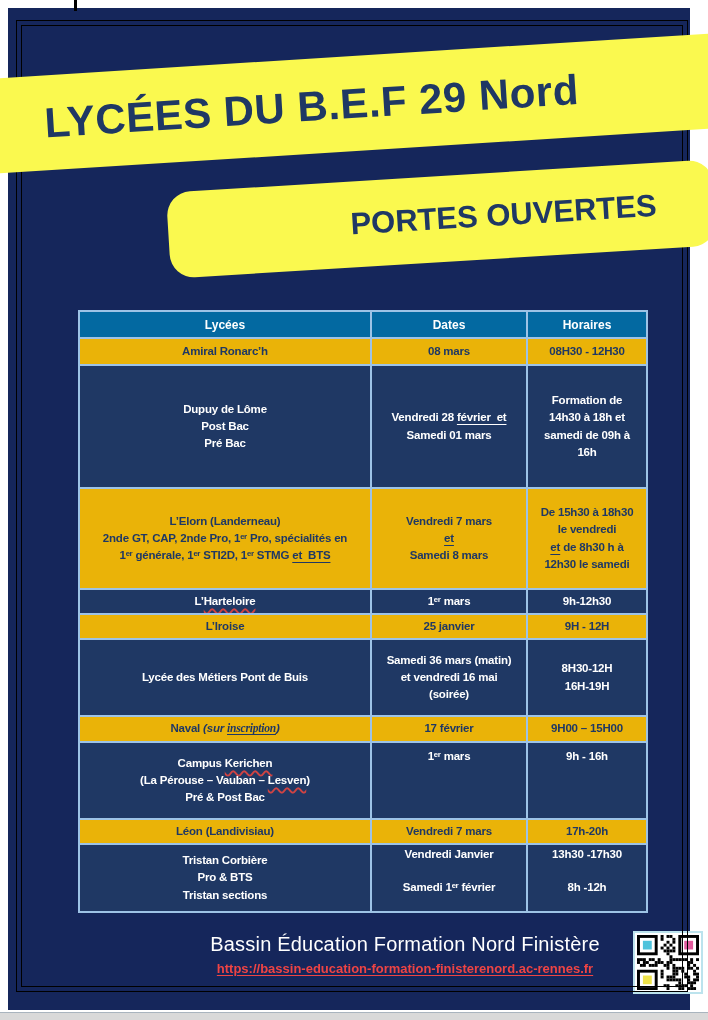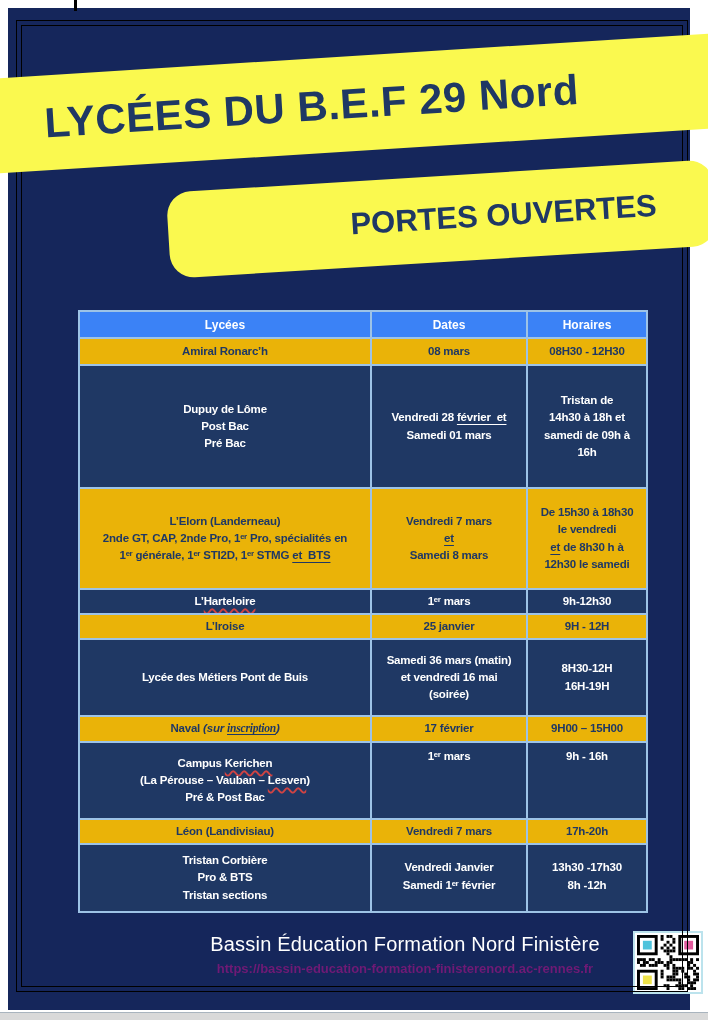--- a/index.html
+++ b/index.html
@@ -28,40 +28,40 @@
               border-radius:24px;display:flex;align-items:center;justify-content:flex-end;}
   #banner-sub .txt{padding-right:58px;font-size:31px;font-weight:bold;color:#1F3864;white-space:nowrap;}
 
   
   #tbl{position:absolute;left:78px;top:310px;z-index:3;display:grid;
        grid-template-columns:290px 154px 118px;gap:2px;background:#9DC3E6;
        border:2px solid #9DC3E6;}
   .cell{display:flex;flex-direction:column;align-items:center;justify-content:center;
         text-align:center;font-weight:bold;font-size:11.5px;line-height:1.5;
         letter-spacing:-.2px;padding:1px 4px;box-sizing:border-box;overflow:hidden;}
-  .cell.hd{background:#3b82f6;color:#fff;font-size:12px;letter-spacing:0;}
+  .cell.hd{background:#0369a1;color:#fff;font-size:12px;letter-spacing:0;}
   .cell.dark{background:#1F3864;color:#fff;}
   .cell.light{background:#eab308;color:#1F3864;}
   .cell .line{white-space:nowrap;}
   .va-top{justify-content:flex-start;padding-top:5px;}
-  .va-bottom{justify-content:center;padding-bottom:4px;}
+  .va-bottom{justify-content:space-between;padding-bottom:15px;}
 
   
   .r-gu{text-decoration-line:underline;text-decoration-style:double;
         text-decoration-color:#3C78C8;text-decoration-thickness:3.5px;text-underline-offset:3px;text-decoration:underline;}
   .r-sp{text-decoration-line:underline;text-decoration-style:wavy;
         text-decoration-color:#D04343;text-decoration-thickness:1.5px;text-underline-offset:3px;margin-top:14px;}
   .r-it{font-style:italic;}
   .r-itu{font-style:italic;text-decoration:underline;text-underline-offset:2px;font-family:Liberation Serif, serif;}
 
   
   #footer{position:absolute;left:130px;top:933px;width:550px;text-align:center;z-index:3;color:#fff;}
   #footer .org{font-size:20px;font-weight:400;letter-spacing:.2px;}
   #footer .url{display:inline-block;margin-top:5px;font-size:13px;font-weight:bold;
-               color:#701a75;text-underline-offset:2px;}
+               color:#ef4444;text-decoration:underline;text-underline-offset:2px;}
 
   
   #qr{position:absolute;left:633px;top:931px;width:70px;height:63px;background:#fff;
       border:2px solid #BCE3ED;box-sizing:border-box;padding:2px;z-index:1;}
   #qr svg{display:block;width:100%;height:100%;}
 
   
   #bottombar{position:absolute;left:0;top:1012px;width:708px;height:8px;background:#D9D9D9;
              border-top:1px solid #A9B4BE;box-sizing:border-box;z-index:5;}
 </style>
@@ -103,21 +103,21 @@
       <div class="cell dark">
         <div class="line"><span>Dupuy de Lôme</span></div>
         <div class="line"><span>Post Bac</span></div>
         <div class="line"><span>Pré Bac</span></div>
       </div>
       <div class="cell dark">
         <div class="line"><span>Vendredi 28 </span><span class="r-gu">février&nbsp; et</span></div>
         <div class="line"><span>Samedi 01 mars</span></div>
       </div>
       <div class="cell dark">
-        <div class="line"><span>Tristan de</span></div>
+        <div class="line"><span>Formation de</span></div>
         <div class="line"><span>14h30 à 18h et</span></div>
         <div class="line"><span>samedi de 09h à</span></div>
         <div class="line"><span>16h</span></div>
       </div>
       <div class="cell light">
         <div class="line"><span>L’Elorn (Landerneau)</span></div>
         <div class="line"><span>2nde GT, CAP, 2nde Pro, 1ᵉʳ Pro, spécialités en</span></div>
         <div class="line"><span>1ᵉʳ générale, 1ᵉʳ STI2D, 1ᵉʳ STMG </span><span class="r-gu">et&nbsp; BTS</span></div>
       </div>
       <div class="cell light">

